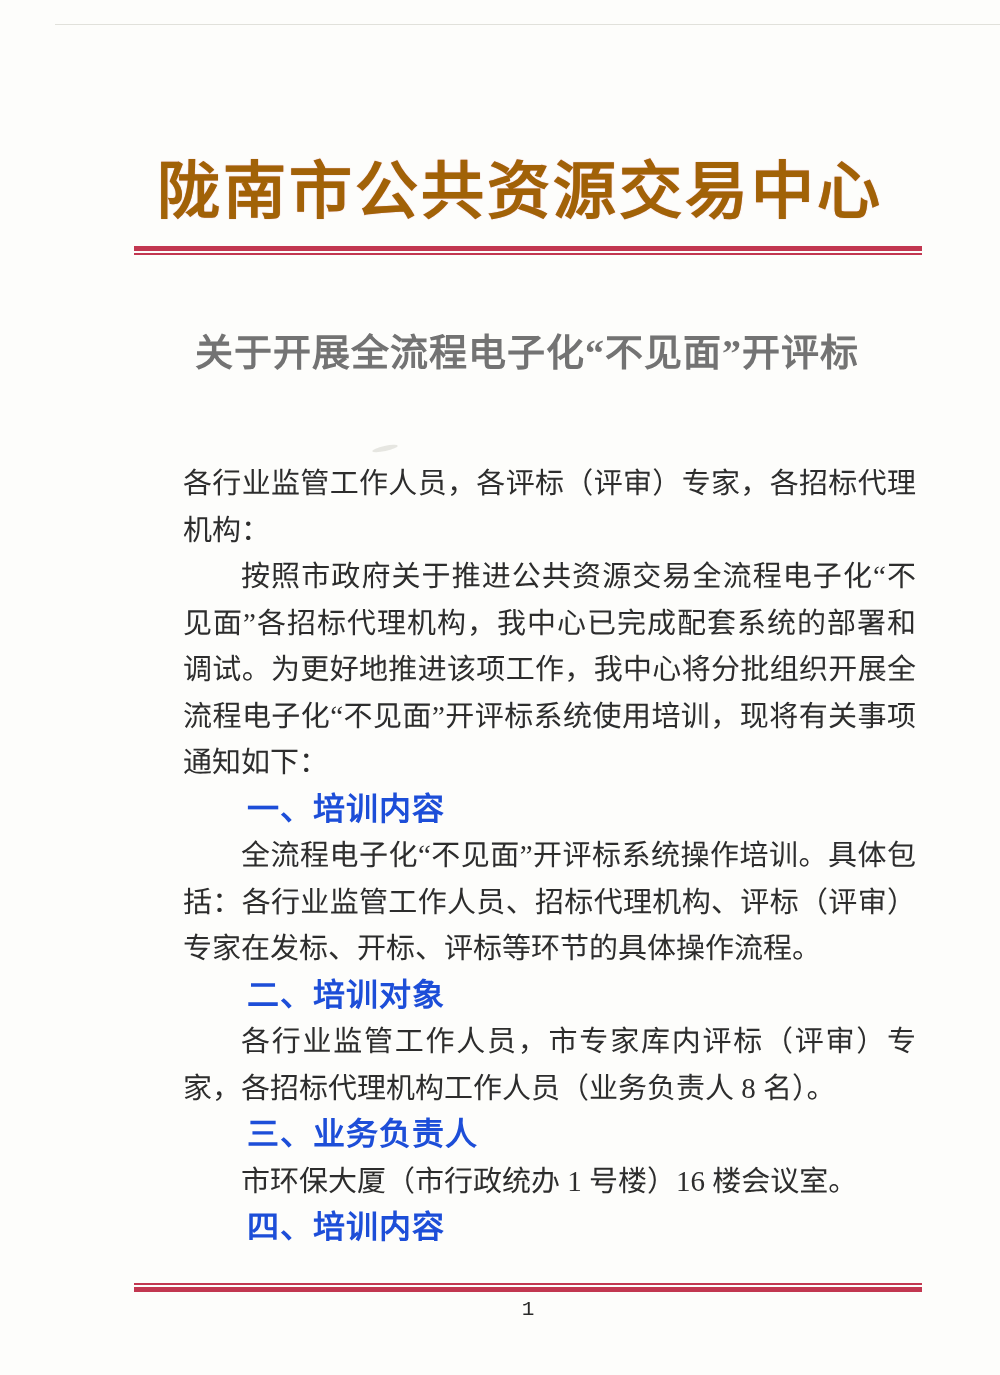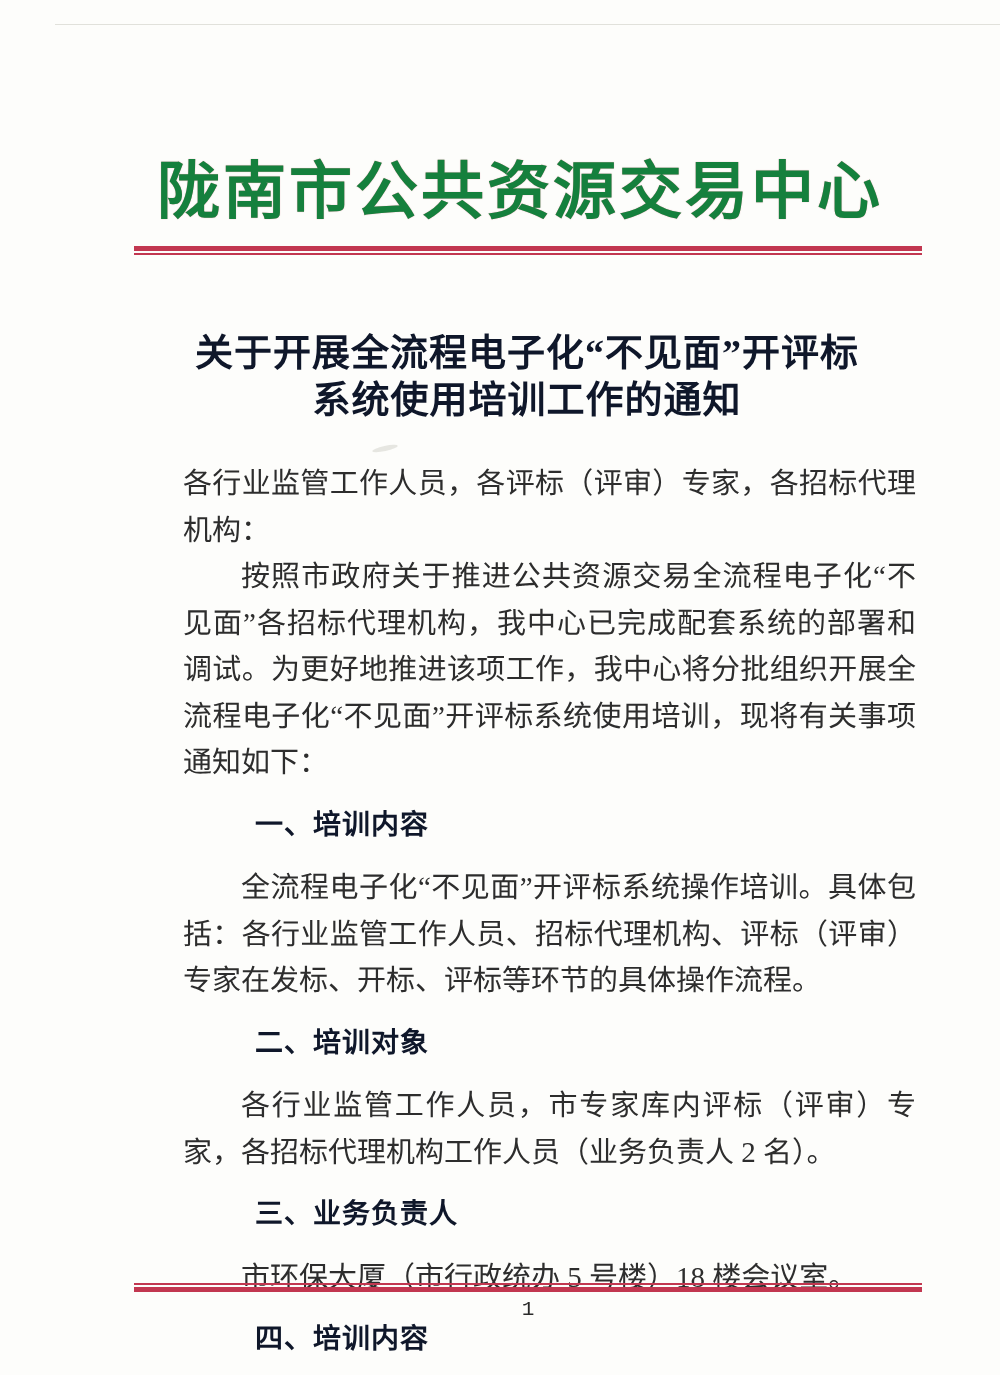--- a/index.html
+++ b/index.html
@@ -31,21 +31,21 @@
     top: 148px;
     left: 120px;
     width: 800px;
     margin: 0;
     text-align: center;
     font-family: "Liberation Serif", "DejaVu Serif", serif;
     font-weight: 700;
     font-size: 63px;
     line-height: 88px;
     letter-spacing: 3px;
-    color: #15803d;
+    color: #a16207;
     text-shadow: 0 0 1px rgba(197, 51, 75, 0.55);
     white-space: nowrap;
   }
   .red-rule {
     position: absolute;
     left: 134px;
     width: 788px;
     background: transparent;
   }
   .red-rule.header-rule {
@@ -64,47 +64,47 @@
     position: absolute;
     top: 330px;
     left: 73px;
     width: 908px;
     margin: 0;
     text-align: center;
     font-family: "Liberation Serif", "DejaVu Serif", serif;
     font-weight: 700;
     font-size: 38px;
     line-height: 47px;
-    color: #0f172a;
+    color: #737373;
     letter-spacing: 1px;
   }
   .body-text {
     position: absolute;
     top: 460px;
     left: 183px;
     width: 733px;
     font-size: 29px;
     line-height: 46.5px;
     color: #2d2d2d;
     text-align: justify;
   }
   .body-text p {
     margin: 0;
   }
   .para-indent {
     text-indent: 2em;
   }
   .section-heading {
-    margin: 16px;
+    margin: 0;
     padding-left: 2em;
     font-family: "Liberation Sans", "DejaVu Sans", sans-serif;
     font-weight: 700;
-    font-size: 28px;
+    font-size: 32px;
     line-height: 46.5px;
-    color: #0f172a;
+    color: #1d4ed8;
     letter-spacing: 1px;
   }
   .page-number {
     position: absolute;
     top: 1298px;
     left: 134px;
     width: 788px;
     text-align: center;
     font-family: "Liberation Mono", "DejaVu Sans Mono", monospace;
     font-size: 21px;
@@ -129,39 +129,38 @@
 <div class="page">
 
   <div class="scan-artifact-line"></div>
 
   <h1 class="letterhead">陇南市公共资源交易中心</h1>
 
   <div class="red-rule header-rule"></div>
 
   <h2 class="doc-title">
     <span>关于开展全流程电子化“不见面”开评标</span><br>
-    <span>系统使用培训工作的通知</span>
   </h2>
 
   <div class="scan-smudge"></div>
 
   <div class="body-text">
 
     <p class="salutation">各行业监管工作人员，各评标（评审）专家，各招标代理机构：</p>
 
     <p class="para-indent">按照市政府关于推进公共资源交易全流程电子化“不见面”各招标代理机构，我中心已完成配套系统的部署和调试。为更好地推进该项工作，我中心将分批组织开展全流程电子化“不见面”开评标系统使用培训，现将有关事项通知如下：</p>
 
     <h3 class="section-heading">一、培训内容</h3>
     <p class="para-indent">全流程电子化“不见面”开评标系统操作培训。具体包括：各行业监管工作人员、招标代理机构、评标（评审）专家在发标、开标、评标等环节的具体操作流程。</p>
 
     <h3 class="section-heading">二、培训对象</h3>
-    <p class="para-indent">各行业监管工作人员，市专家库内评标（评审）专家，各招标代理机构工作人员（业务负责人 2 名）。</p>
+    <p class="para-indent">各行业监管工作人员，市专家库内评标（评审）专家，各招标代理机构工作人员（业务负责人 8 名）。</p>
 
     <h3 class="section-heading">三、业务负责人</h3>
-    <p class="para-indent">市环保大厦（市行政统办 5 号楼）18 楼会议室。</p>
+    <p class="para-indent">市环保大厦（市行政统办 1 号楼）16 楼会议室。</p>
 
     <h3 class="section-heading">四、培训内容</h3>
 
   </div>
 
   <div class="red-rule footer-rule"></div>
 
   <div class="page-number">1</div>
 
 </div>

